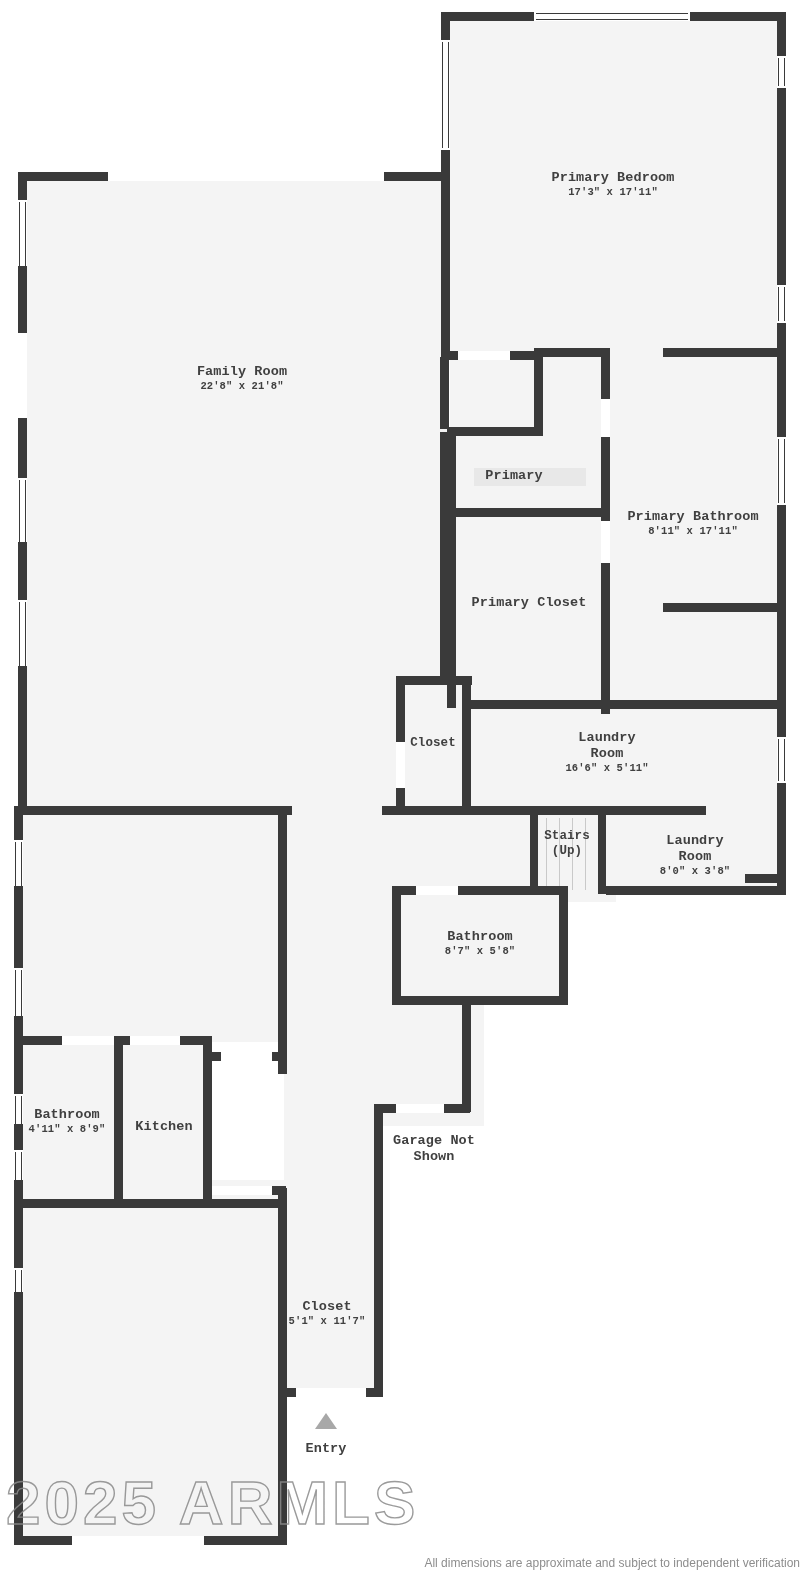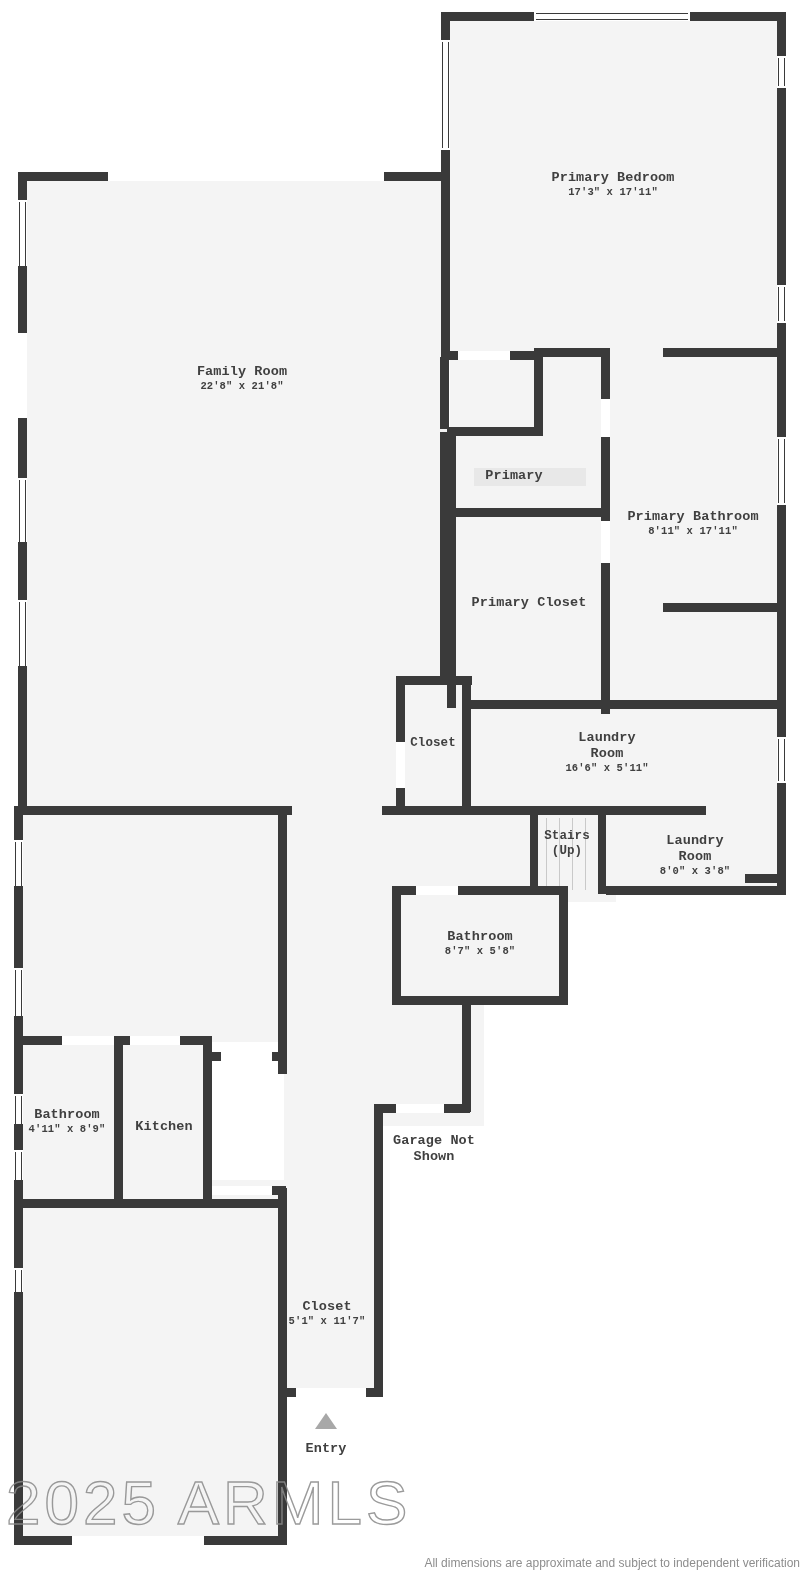--- a/index.html
+++ b/index.html
@@ -93,21 +93,21 @@
     height: 0;
     border-left: 11px solid transparent;
     border-right: 11px solid transparent;
     border-bottom: 16px solid #a8a8a8;
   }
   
   .watermark {
     position: absolute;
     font-family: "Liberation Sans", sans-serif;
     font-size: 62px;
-    font-weight: 400;
+    font-weight: 700;
     letter-spacing: 4px;
     color: transparent;
     -webkit-text-stroke: 1.4px #8a8a8a;
     opacity: .85;
     white-space: nowrap;
   }
   
   .disclaimer {
     position: absolute;
     font-size: 12px;

